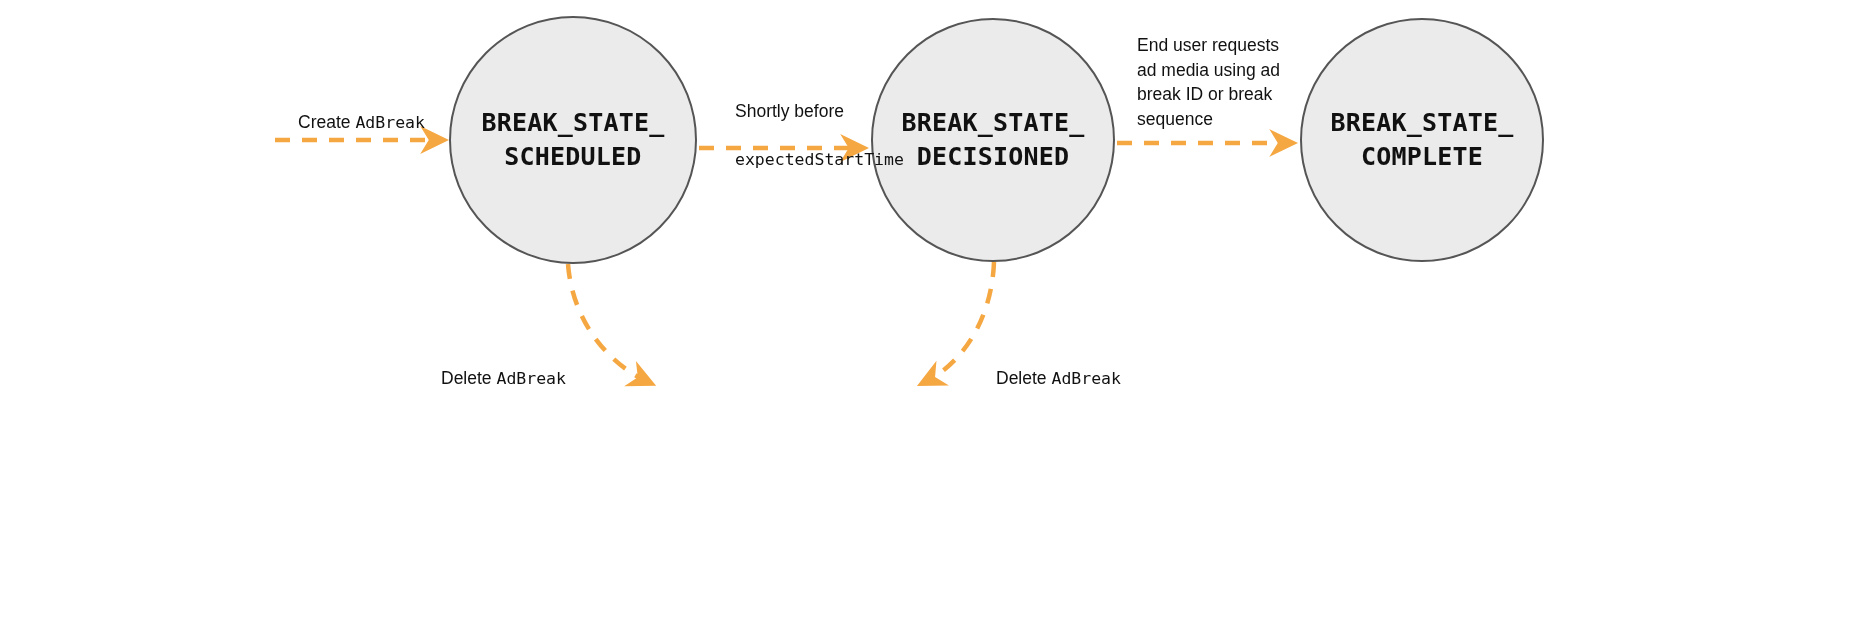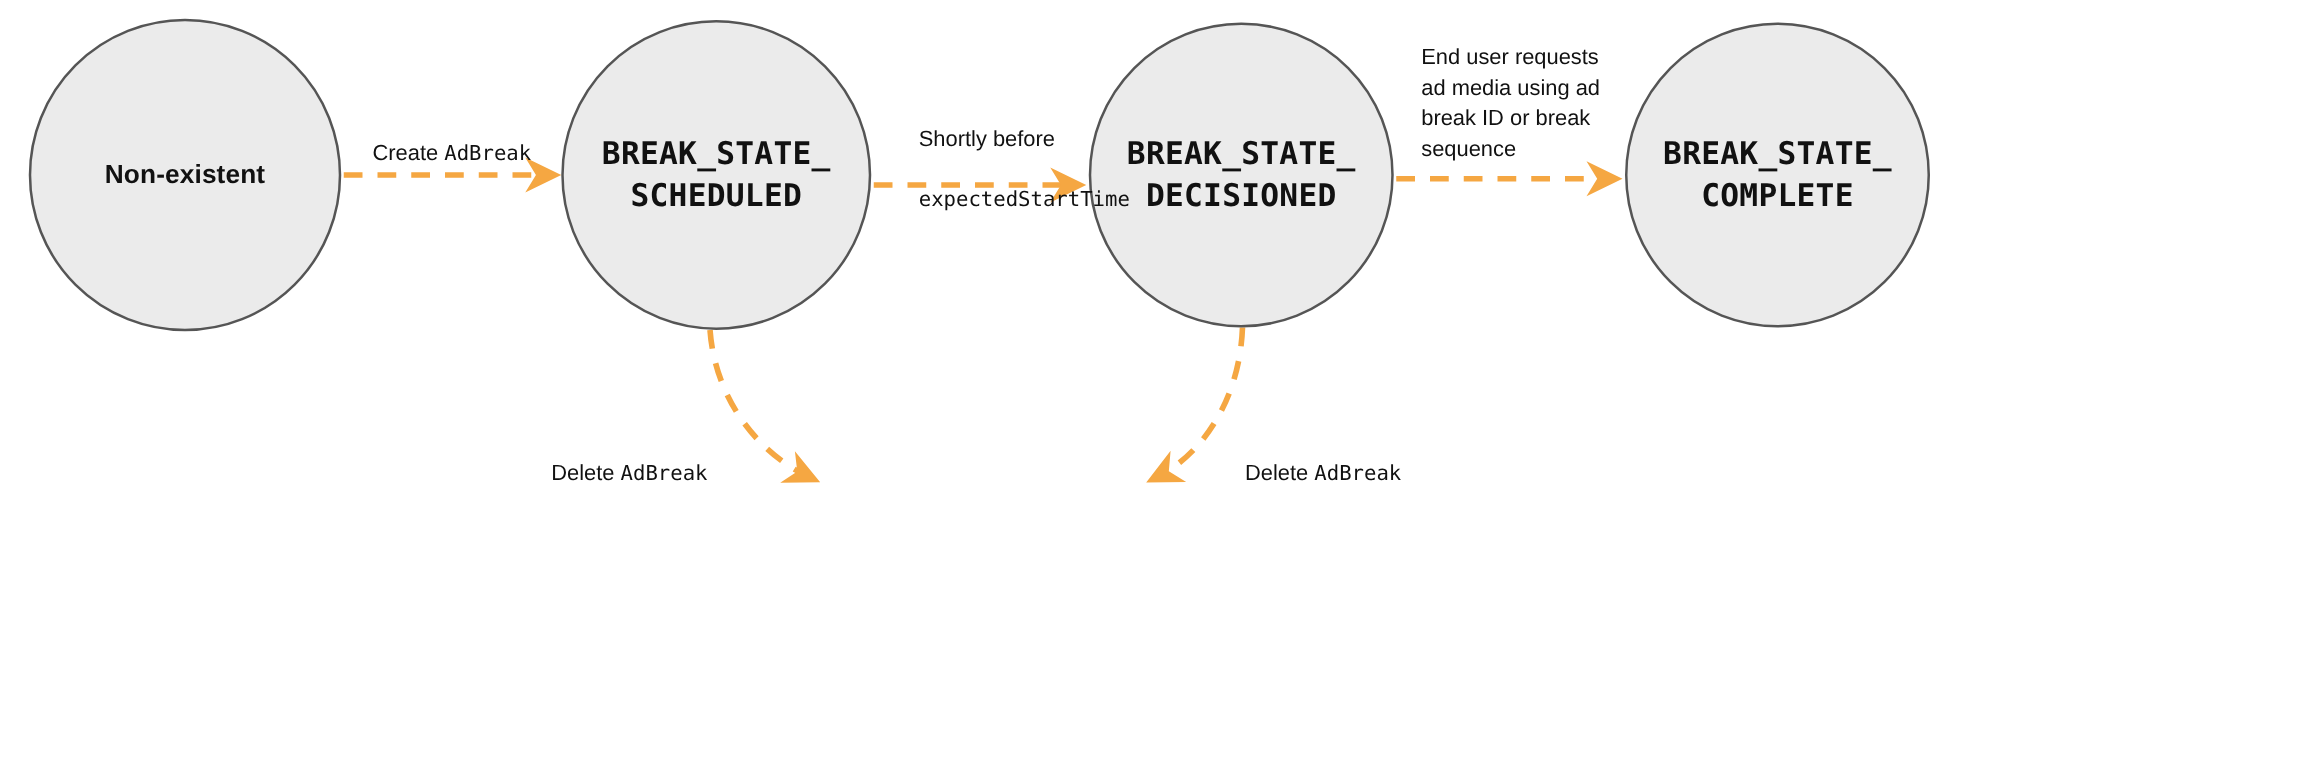--- a/index.html
+++ b/index.html
@@ -97,23 +97,20 @@
 
     <line x1="699" y1="148" x2="860" y2="148" stroke="#f5a742" stroke-width="4.5" stroke-dasharray="15,12" stroke-linecap="butt" marker-end="url(#arrow-orange)"></line>
 
     <line x1="1117" y1="143" x2="1289" y2="143" stroke="#f5a742" stroke-width="4.5" stroke-dasharray="15,12" stroke-linecap="butt" marker-end="url(#arrow-orange)"></line>
 
     <path d="M 568,264 C 572,318 605,362 648,382" fill="none" stroke="#f5a742" stroke-width="4.5" stroke-dasharray="15,12" stroke-linecap="butt" marker-end="url(#arrow-orange)"></path>
 
     <path d="M 994,262 C 992,316 965,362 925,382" fill="none" stroke="#f5a742" stroke-width="4.5" stroke-dasharray="15,12" stroke-linecap="butt" marker-end="url(#arrow-orange)"></path>
   </svg>
 
-  <div class="node" style="left:23px; top:15px; width:250px; height:250px;">
-    <div class="node-label plain">Non-existent</div>
-  </div>
 
   <div class="node" style="left:449px; top:16px; width:248px; height:248px;">
     <div class="node-label mono">BREAK_STATE_
 SCHEDULED</div>
   </div>
 
   <div class="node" style="left:871px; top:18px; width:244px; height:244px;">
     <div class="node-label mono">BREAK_STATE_
 DECISIONED</div>
   </div>

